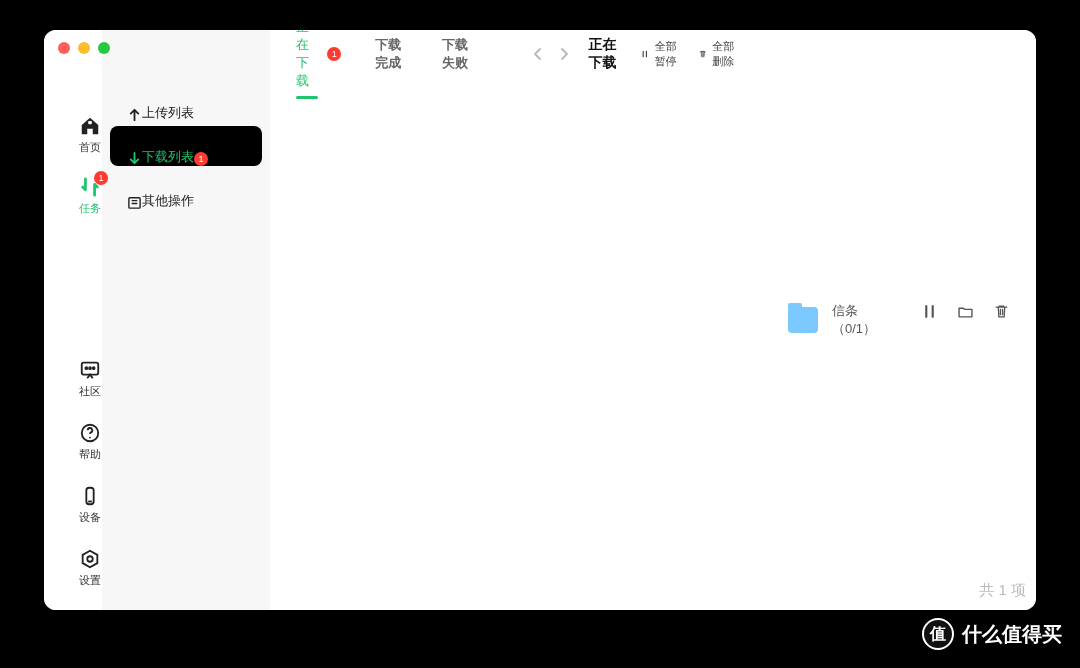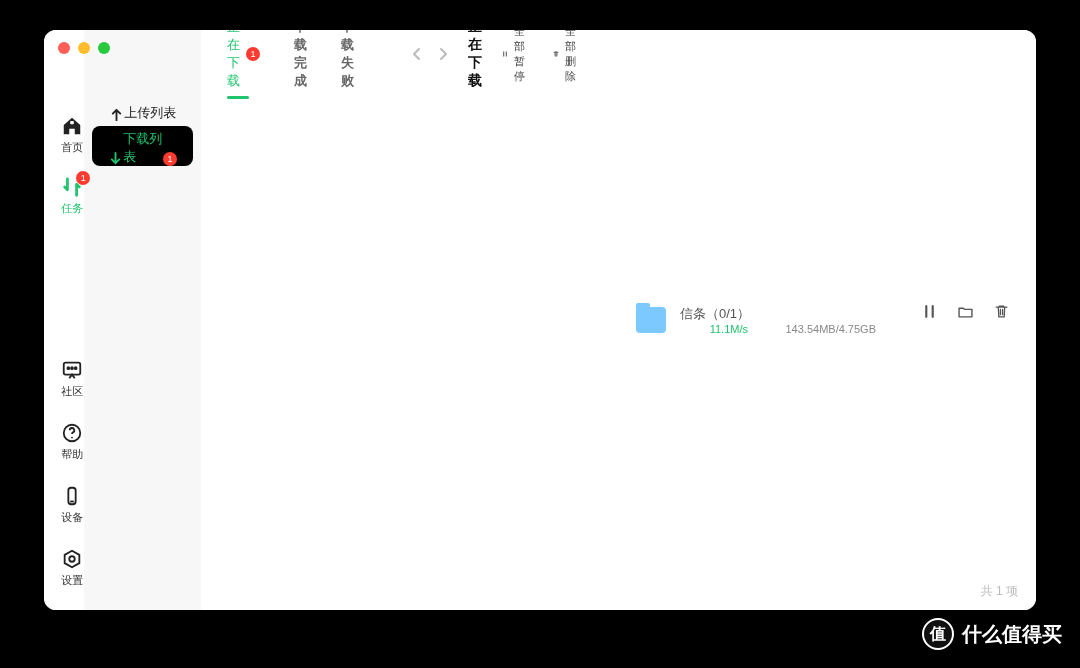--- a/index.html
+++ b/index.html
@@ -48,21 +48,21 @@
     .dlmid { flex:1; }
     .dlname { font-size:13px; color:#555; }
     .proglayout { display:flex; align-items:center; gap:18px; }
     .progress { flex:1; height:5px; background:#eee; border-radius:3px; overflow:hidden; }
     .progress .fill { height:100%; background:#1fc46d; border-radius:3px; }
     .speed { font-size:11px; color:#1fc46d; min-width:50px; text-align:right; }
     .size { font-size:11px; color:#888; min-width:110px; text-align:right; }
     .dlops { display:flex; gap:18px; margin-left:30px; margin-bottom: 18px }
     .dlops .op { width:18px; height:18px; display:flex; align-items:center; justify-content:center; color:#555; cursor:pointer; }
     .dlops .op svg{width:15px;height:15px;}
-    .footer { position:absolute; right:18px; bottom:10px; font-size:12px; color:#bbb; }
+    .footer { position:absolute; right:10px; bottom:10px; font-size:15px; color:#bbb; }
     
     .wm { position:absolute; right:18px; bottom:18px; display:flex; align-items:center; gap:8px; color:#fff; font-size:20px; font-weight:600; }
     .wm .c { width:32px; height:32px; border-radius:50%; background:#111; border:2px solid #fff; display:flex; align-items:center; justify-content:center; font-size:16px; }
   </style>
 </head>
 <body>
 
 <div class="window">
   <div class="traffic">
     <span class="t-close"></span>
@@ -142,20 +142,29 @@
       <span>上传列表</span>
     </div>
     <div class="sideitem active">
       <span class="sideico">
           <svg viewBox="0 0 16 16">
             <path d="M8 2v11M4 9l4 4 4-4" stroke="#1fc46d" stroke-width="2" fill="none" stroke-linecap="round" stroke-linejoin="round"></path>
           </svg>
         </span>
       <span>下载列表</span>
       <span class="badge-s">1</span>
+    </div>
+    <div class="sideitem">
+      <span class="sideico">
+          <svg viewBox="0 0 16 16">
+            <rect x="2" y="3" width="12" height="11" rx="1" stroke="#222" stroke-width="1.5" fill="none"></rect>
+            <path d="M5 6h6M5 9h6" stroke="#222" stroke-width="1.5"></path>
+          </svg>
+        </span>
+      <span>其他操作</span>
     </div>
   </div>
 
   <div class="main">
     <div class="tabs">
       <div class="tab active">
         <span>正在下载</span>
         <span class="badge-t">1</span>
       </div>
       <div class="tab">
@@ -192,27 +201,20 @@
             <path d="M2 3h10M5 3V2h4v1M4 3l.5 9h5L10 3M6 5v5M8 5v5" stroke="#333" stroke-width="1.2" fill="none" stroke-linecap="round"></path>
           </svg>
         <span>全部删除</span>
       </div>
     </div>
 
     <div class="dlitem">
       <div class="folder"></div>
       <div class="dlmid">
         <div class="dlname">信条（0/1）</div>
-        <div class="proglayout">
-          <div class="progress">
-              <div class="fill" id="prog-fill" style="width: 5%;"></div>
-            </div>
-          <div class="speed">11.1M/s</div>
-          <div class="size">143.54MB/4.75GB</div>
-        </div>
       </div>
       <div class="dlops">
         <span class="op">
             <svg viewBox="0 0 14 14">
               <path d="M4 2v10M10 2v10" stroke="#555" stroke-width="2" stroke-linecap="round"></path>
             </svg>
           </span>
         <span class="op">
             <svg viewBox="0 0 14 14">
               <path d="M1 4h4l1 1h7v7H1z" stroke="#555" stroke-width="1.3" fill="none" stroke-linejoin="round"></path>

